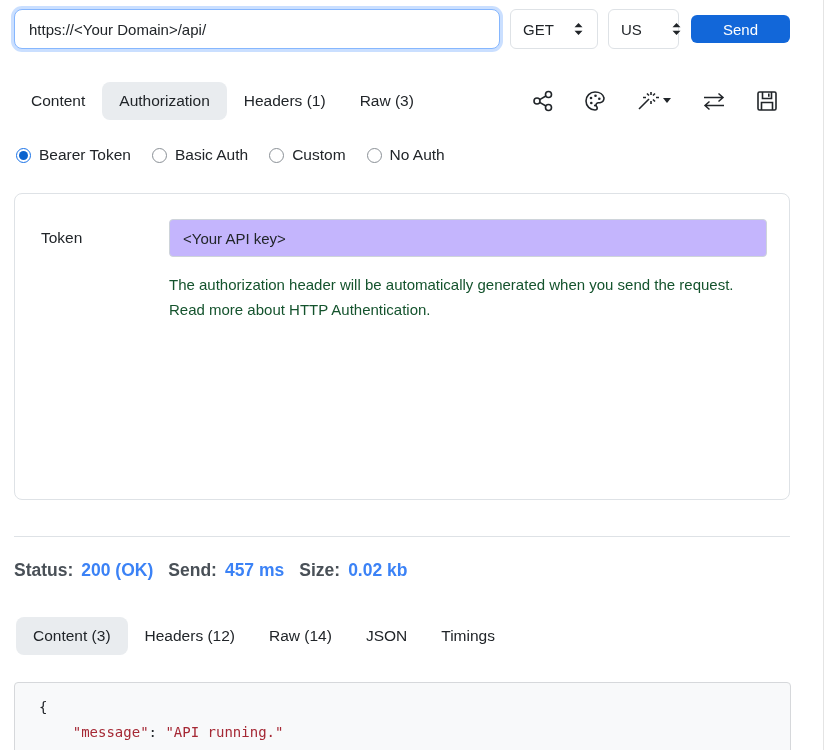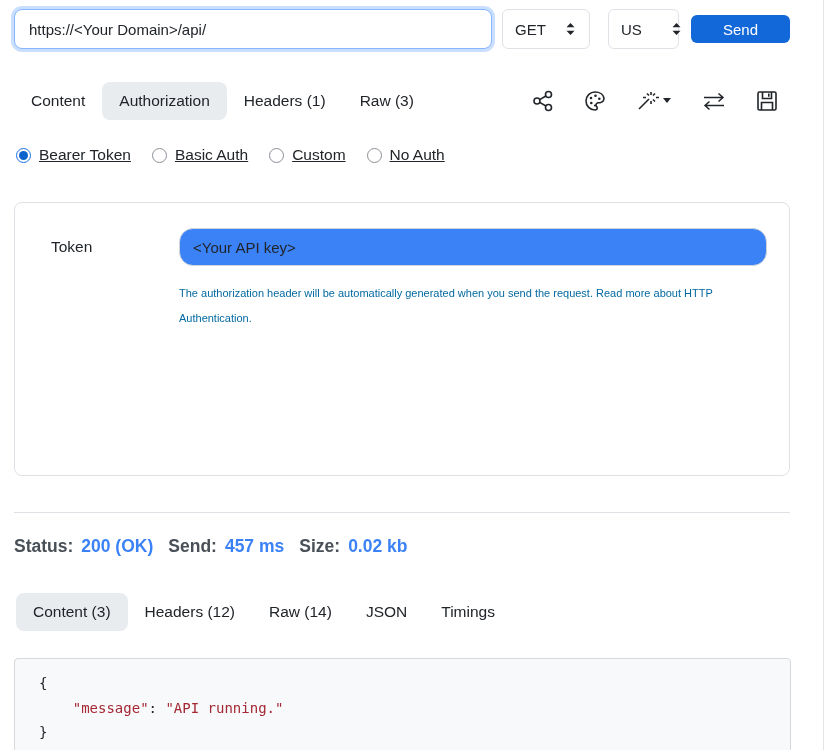--- a/index.html
+++ b/index.html
@@ -16,52 +16,52 @@
     box-shadow: 0 0 0 3px rgba(13,110,253,.22);
     font-family: "Liberation Sans", sans-serif; font-size: 15px; color: #212529;
     padding: 12px 14px; outline: none; background: #fff;
   }
   .select-box {
     display: flex; align-items: center; justify-content: space-between;
     height: 40px; background: #fff; border: 1px solid #dee2e6; border-radius: 6px;
     padding: 16px 12px; font-size: 15px; color: #212529; cursor: pointer; gap: 10px;
   }
   .select-get { width: 88px; }
-  .select-region { width: 71px; margin-left: 8px; gap: 28px; }
+  .select-region { width: 71px; margin-left: 0; gap: 28px; }
   .send-button {
     width: 99px; height: 28px; margin-left: 2px; background: #1267d9; color: #fff;
     border: none; border-radius: 6px; font-family: "Liberation Sans", sans-serif;
     font-size: 15px; cursor: pointer;
   }
 
   
   .tabs-row { margin-top: 33px; display: flex; align-items: center; justify-content: space-between; }
   .tabs { display: flex; align-items: center; }
   .tab { padding: 10px 17px; font-size: 15.5px; color: #212529; border-radius: 8px; cursor: pointer; white-space: nowrap; }
   .tab.active { background: #e9ecef; }
   .toolbar { display: flex; align-items: center; gap: 30px; padding-right: 12px; }
   .tool-icon { display: flex; align-items: center; cursor: pointer; }
   .tool-icon svg { display: block; }
 
   
   .auth-options { margin-top: 26px; display: flex; align-items: center; gap: 21px; padding-left: 2px; }
-  .auth-option { display: flex; align-items: center; gap: 8px; font-size: 15.5px; cursor: pointer; text-decoration: underline; }
+  .auth-option { display: flex; align-items: center; gap: 8px; font-size: 15.5px; cursor: pointer; }
   .radio { width: 15px; height: 15px; border-radius: 50%; border: 1px solid #8a9096; background: #fff; position: relative; flex: 0 0 auto; }
   .radio.checked { border: 1px solid #1a73e8; background: #fff; }
   .radio.checked::after { content: ""; position: absolute; top: 2px; left: 2px; width: 9px; height: 9px; border-radius: 50%; background: #0b63ce; }
 
   
-  .auth-panel { margin-top: 38px; width: 776px; height: 274px; border: 1px solid #dee2e6; border-radius: 8px; padding: 25px 22px 0 36px; }
+  .auth-panel { margin-top: 29px; width: 776px; height: 307px; border: 1px solid #dee2e6; border-radius: 8px; padding: 25px 22px 0 26px; }
   .token-row { display: flex; align-items: center; }
   .token-label { width: 128px; font-size: 15.5px; color: #212529; flex: 0 0 auto; }
   .token-input {
-    flex: 1; height: 38px; border: 1px solid #ced4da; border-radius: 14px; background: #3b82f6;
+    flex: 1; height: 38px; border: 1px solid #ced4da; border-radius: 4px; background: #c4b5fd;
     font-family: "Liberation Sans", sans-serif; font-size: 15px; color: #212529; padding: 0 13px; outline: none;
   }
-  .token-help { margin: 15px 0 0 128px; width: 586px; font-size: 11px; line-height: 25px; color: #0369a1; }
+  .token-help { margin: 15px 0 0 128px; width: 586px; font-size: 15px; line-height: 25px; color: #14532d; }
 
   
   .divider { margin-top: 36px; width: 776px; height: 1px; background: #dee2e6; border: none; }
 
   
   .status-row { margin-top: 23px; display: flex; align-items: center; gap: 15px; font-size: 17.5px; }
   .status-item { display: flex; align-items: center; gap: 8px; }
   .status-label { color: #495057; font-weight: 600; }
   .status-value { color: #3b82f6; font-weight: 700; }
 

